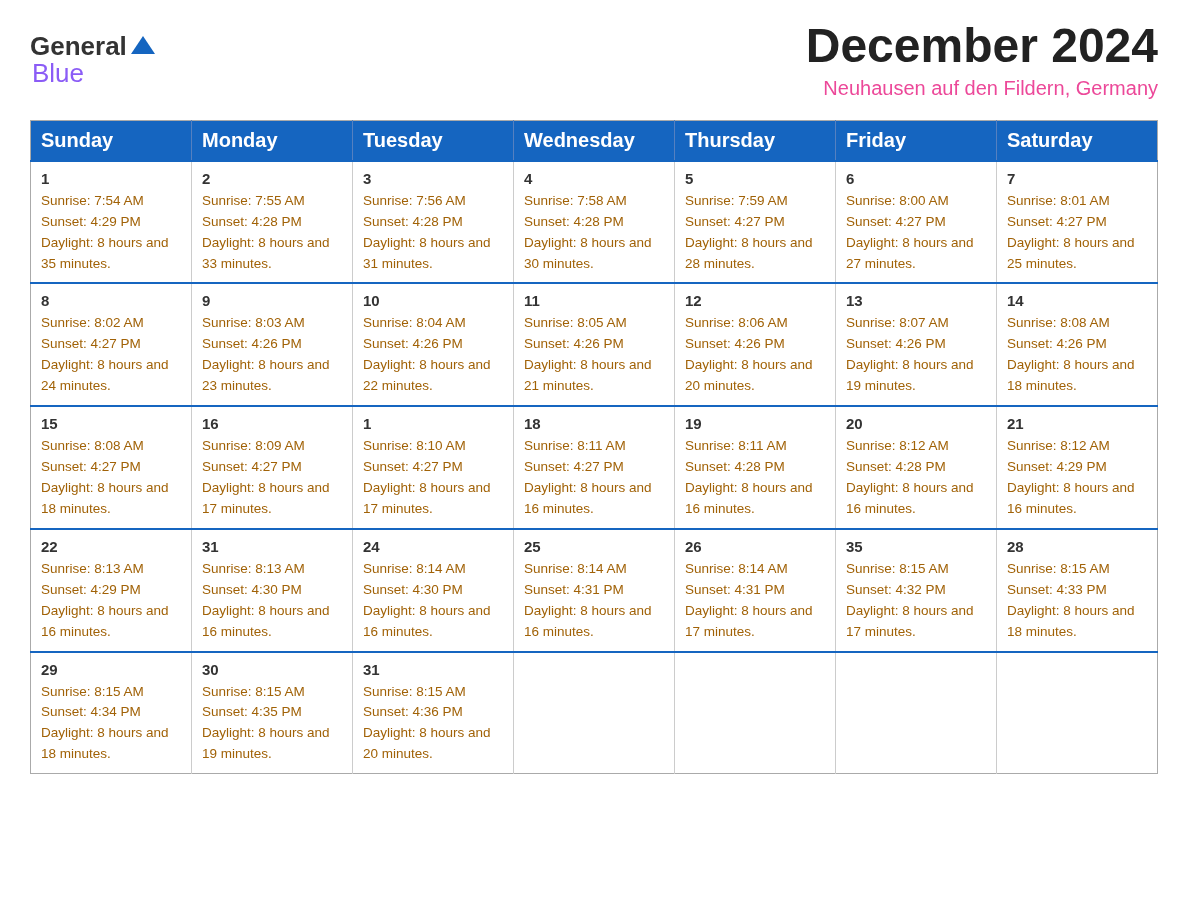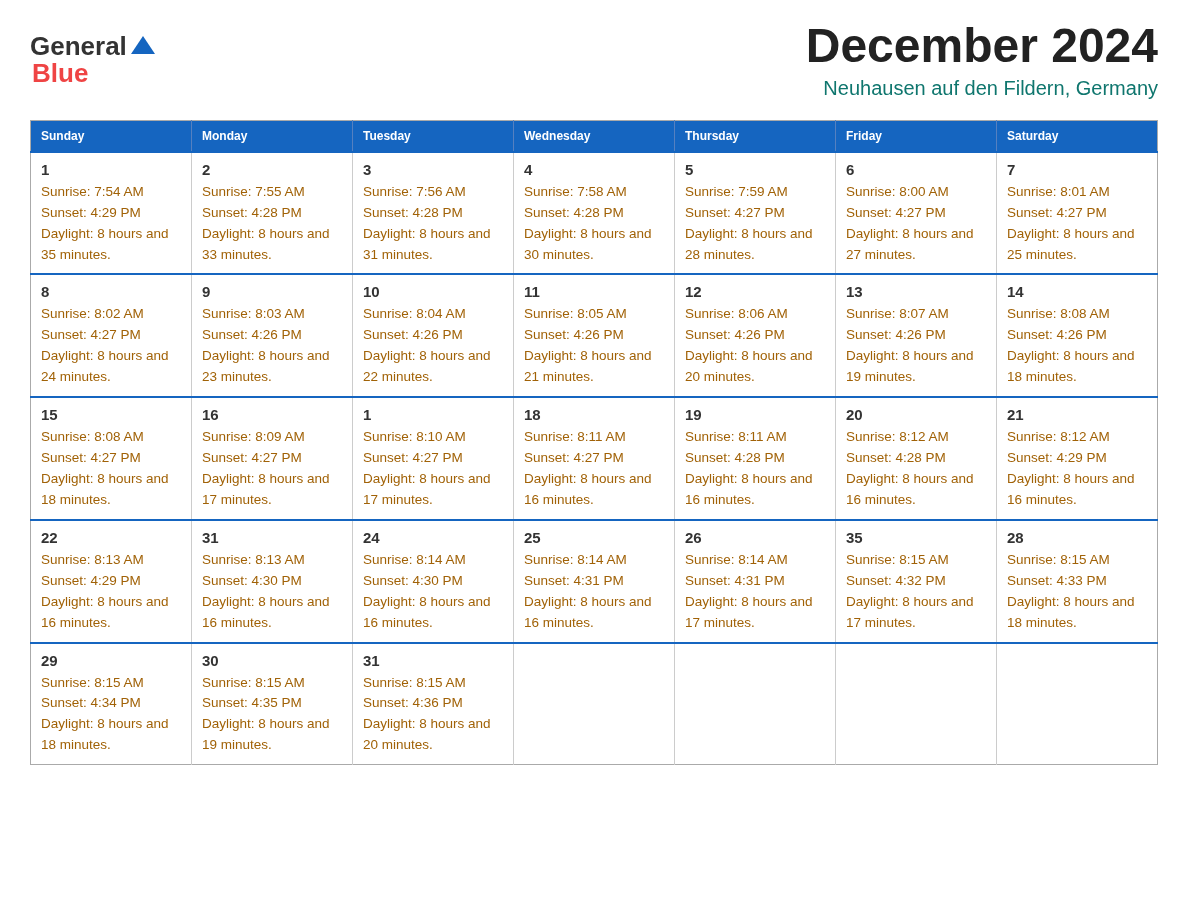--- a/index.html
+++ b/index.html
@@ -25,34 +25,34 @@
       text-align: right;
     }
     .month-title {
       font-size: 48px;
       font-weight: bold;
       color: #222;
       line-height: 1.1;
     }
     .location {
       font-size: 20px;
-      color: #0f766e;
+      color: #ec4899;
       margin-top: 4px;
     }
     table {
       width: 100%;
       border-collapse: collapse;
       border: 1px solid #aaa;
     }
     thead tr th {
       background-color: #1565c0;
       color: #fff;
       text-align: left;
       padding: 8px 10px;
-      font-size: 12px;
+      font-size: 20px;
       border-right: 1px solid #5580c0;
     }
     thead tr th:last-child {
       border-right: none;
     }
     tbody tr {
       border-top: 2px solid #1565c0;
     }
     tbody tr td {
       vertical-align: top;
@@ -81,21 +81,21 @@
 <body>
 
 <div class="header">
   <div class="logo">
     <div style="display:flex;align-items:center;">
       <span style="font-size:26px;font-weight:bold;color:#333;">General</span>
       <svg width="28" height="28" viewBox="0 0 28 28" style="margin-left:2px;">
         <polygon points="14,4 26,22 2,22" fill="#1565c0"></polygon>
       </svg>
     </div>
-    <span style="font-size:26px;font-weight:bold;color:#ef4444;margin-top:-4px;margin-left:2px;">Blue</span>
+    <span style="font-size:26px;font-weight:normal;color:#8b5cf6;margin-top:-4px;margin-left:2px;">Blue</span>
   </div>
   <div class="title-block">
     <div class="month-title">December 2024</div>
     <div class="location">Neuhausen auf den Fildern, Germany</div>
   </div>
 </div>
 
 <table>
   <thead>
     <tr>

